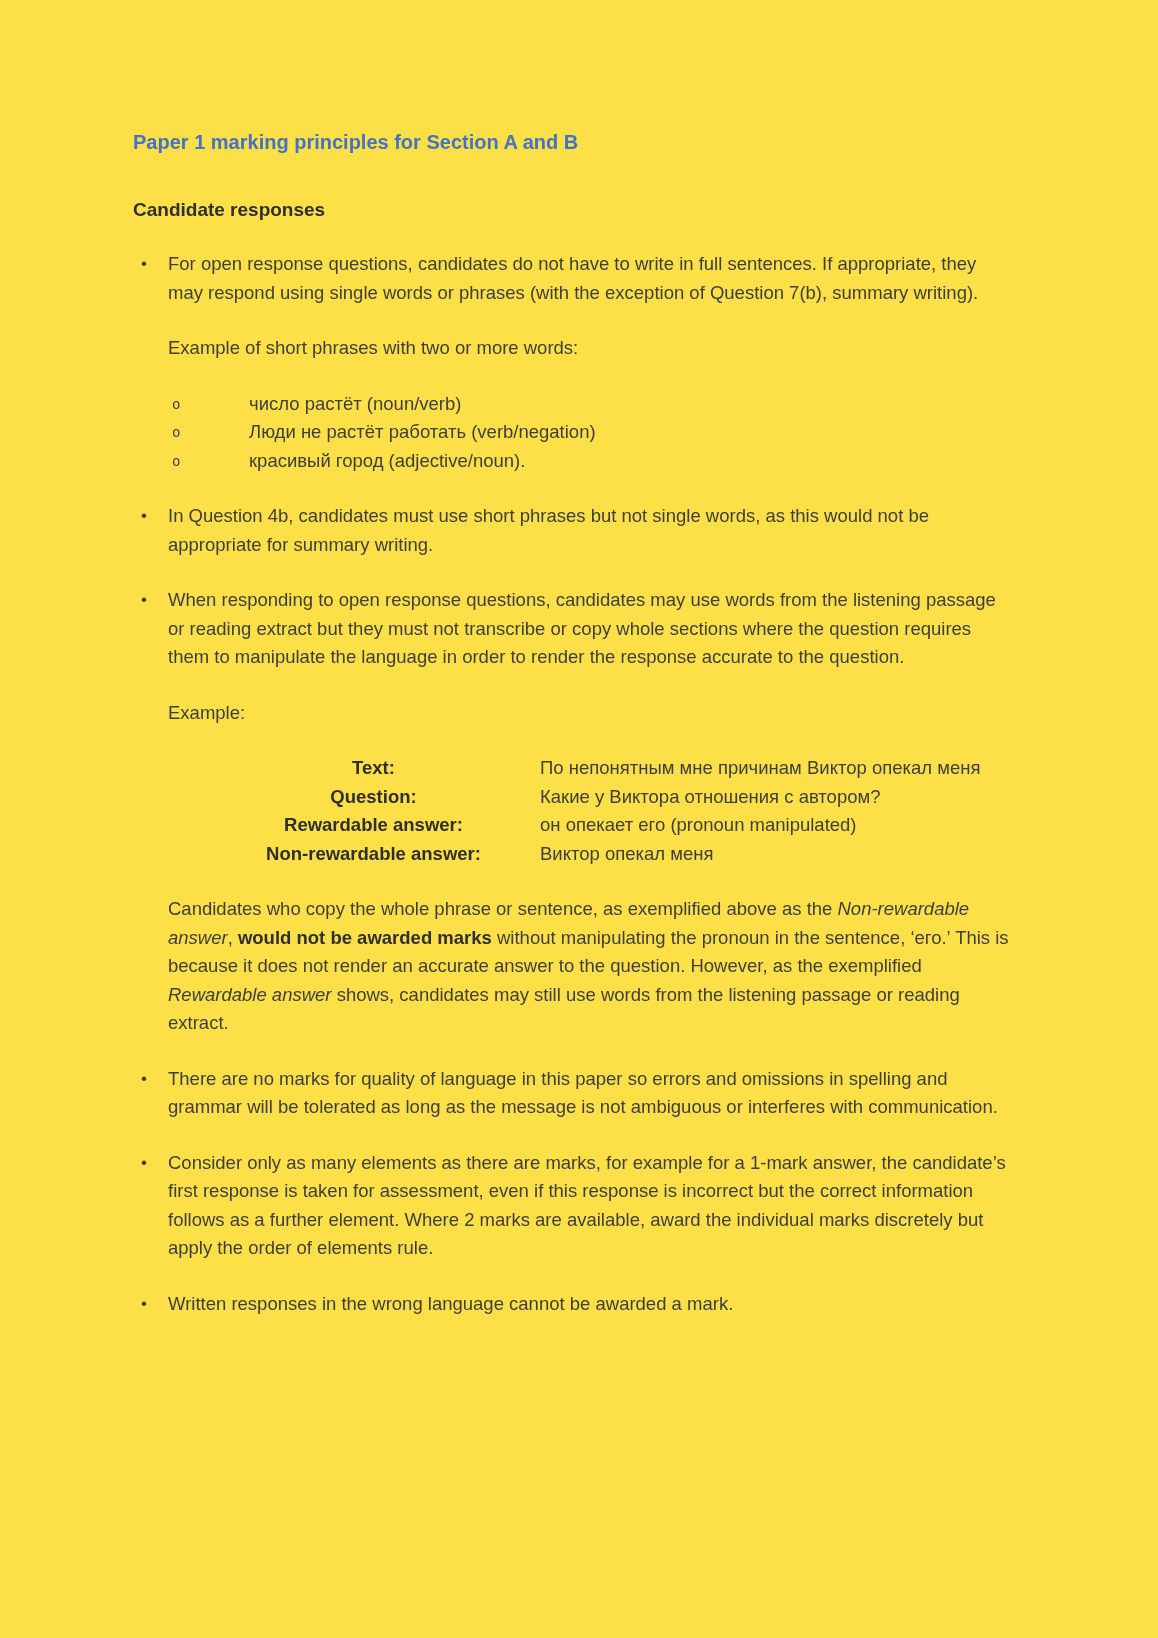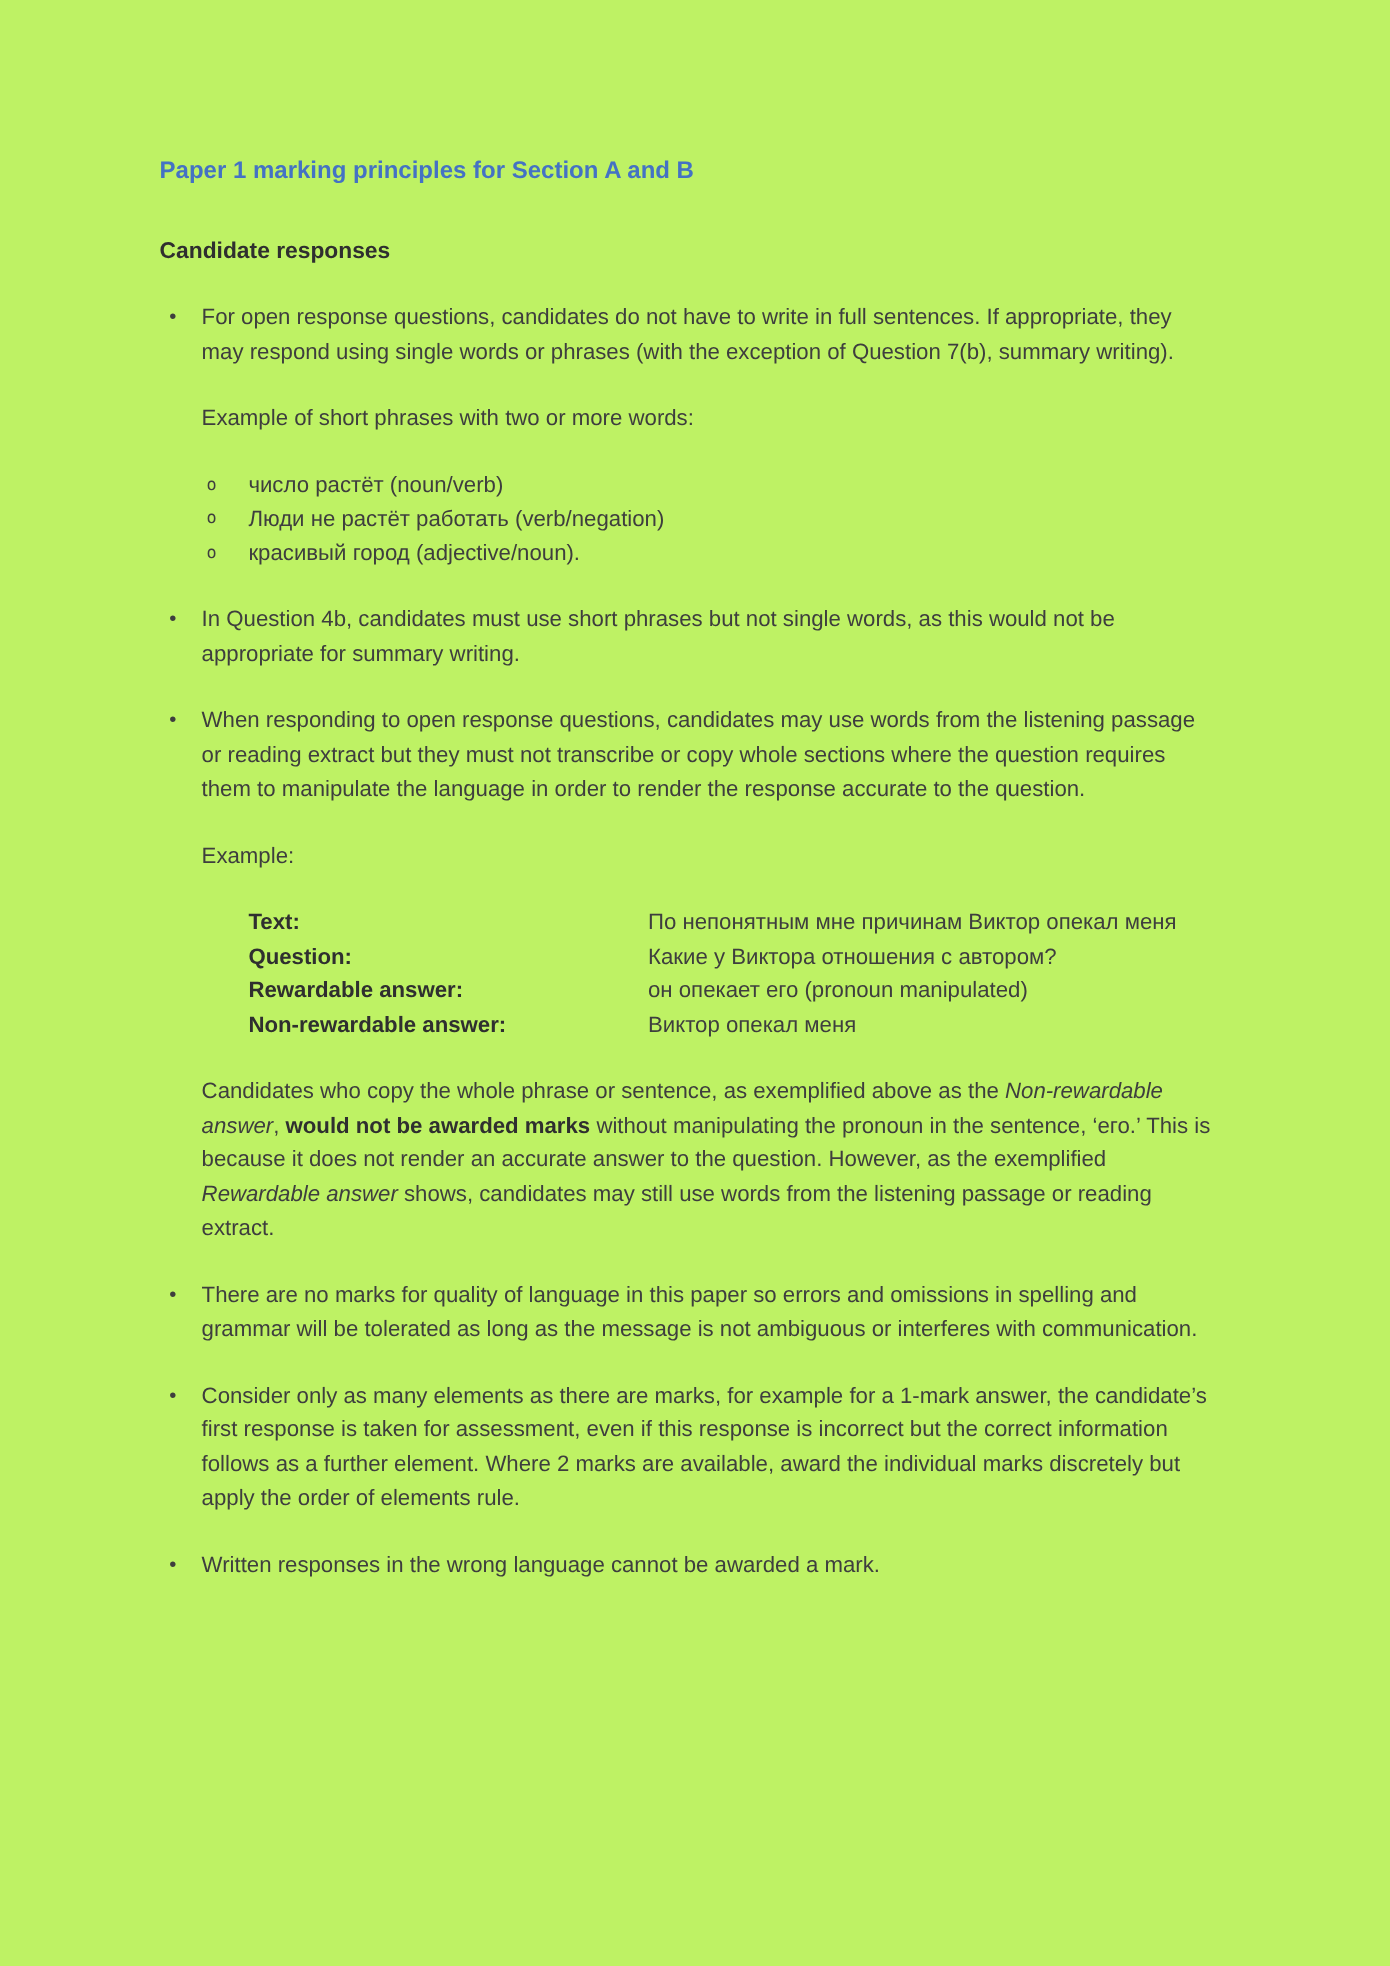--- a/index.html
+++ b/index.html
@@ -12,21 +12,21 @@
     height: 1638px;
     font-family: "Liberation Sans", "DejaVu Sans", sans-serif;
     color: #3e3e3e;
     -webkit-font-smoothing: antialiased;
   }
   .page {
     box-sizing: border-box;
     width: 1158px;
     height: 1638px;
     padding: 128px 105px 0 133px;
-    background: #bef264;
+    background: #fde047;
     overflow: hidden;
   }
   h1.doc-heading {
     font-size: 20px;
     line-height: 29px;
     font-weight: bold;
     color: #4472C4;
     margin: 0 0 38px 0;
   }
   h2.section-heading {
@@ -73,27 +73,29 @@
     flex: 0 0 39px;
     box-sizing: border-box;
     padding-left: 4px;
     font-family: "DejaVu Sans Mono", "Liberation Mono", monospace;
     font-size: 14px;
     line-height: 28.5px;
     color: #3e3e3e;
   }
   .sub-bullet .text {
     flex: 0 1 auto;
+    margin-left: 42px;
   }
   .example-table {
     margin-left: 74px;
     margin-bottom: 27px;
   }
   .ex-row {
     display: flex;
+    text-align: center;
   }
   .ex-label {
     flex: 0 0 333px;
     font-weight: bold;
     color: #2f2f2f;
     font-size: 18.5px;
     line-height: 28.5px;
   }
   .ex-value {
     flex: 0 1 auto;

